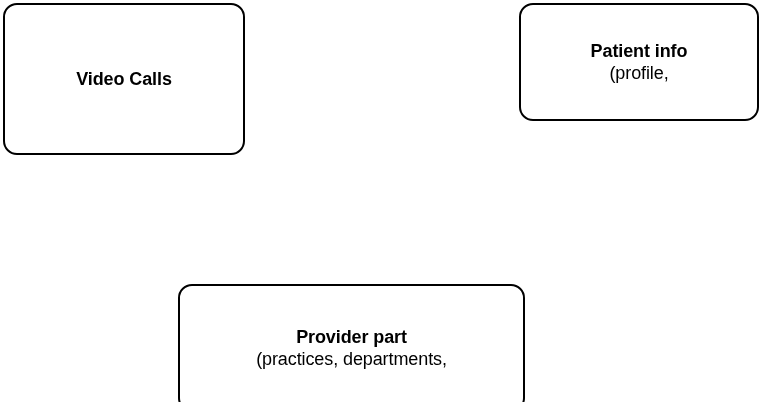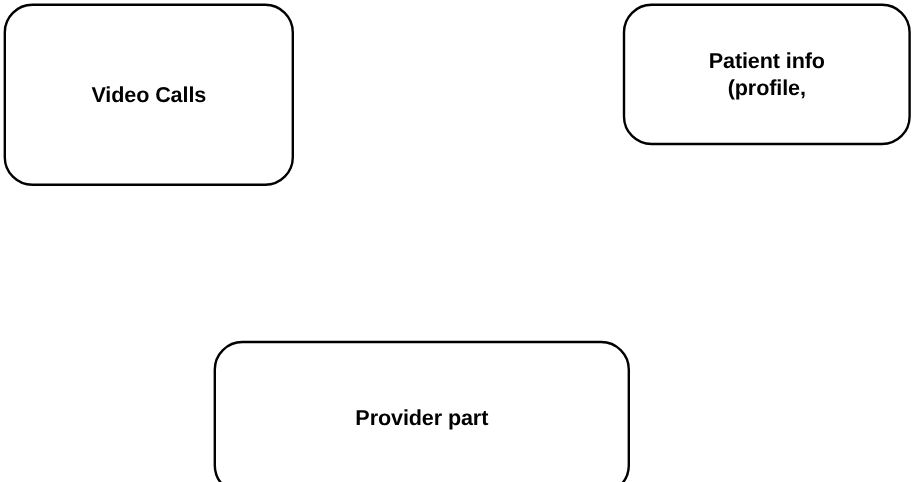--- a/index.html
+++ b/index.html
@@ -14,37 +14,37 @@
     background: #ffffff;
     overflow: hidden;
     font-family: "Liberation Sans", sans-serif;
     -webkit-font-smoothing: antialiased;
   }
   .node {
     position: absolute;
     box-sizing: border-box;
     background: #ffffff;
     border: 2.6px solid #000000;
-    border-radius: 24px;
+    border-radius: 14px;
     display: flex;
     flex-direction: column;
     align-items: center;
     justify-content: center;
     text-align: center;
     color: #000000;
     line-height: 22px;
   }
   .node .title {
     font-weight: bold;
     font-size: 18px;
     letter-spacing: -0.1px;
     white-space: nowrap;
   }
   .node .sub {
-    font-weight: bold;
+    font-weight: normal;
     font-size: 18px;
     letter-spacing: -0.1px;
     white-space: nowrap;
   }
 
   
   #node-video-calls {
     left: 3px;
     top: 3px;
     width: 242px;
@@ -76,15 +76,16 @@
     <div class="title">Video Calls</div>
   </div>
 
   <div class="node" id="node-patient-info">
     <div class="title">Patient info</div>
     <div class="sub">(profile,</div>
   </div>
 
   <div class="node" id="node-provider-part">
     <div class="title">Provider part</div>
+    <div class="sub">(practices, departments,</div>
   </div>
 
 </div>
 
 </body></html>

